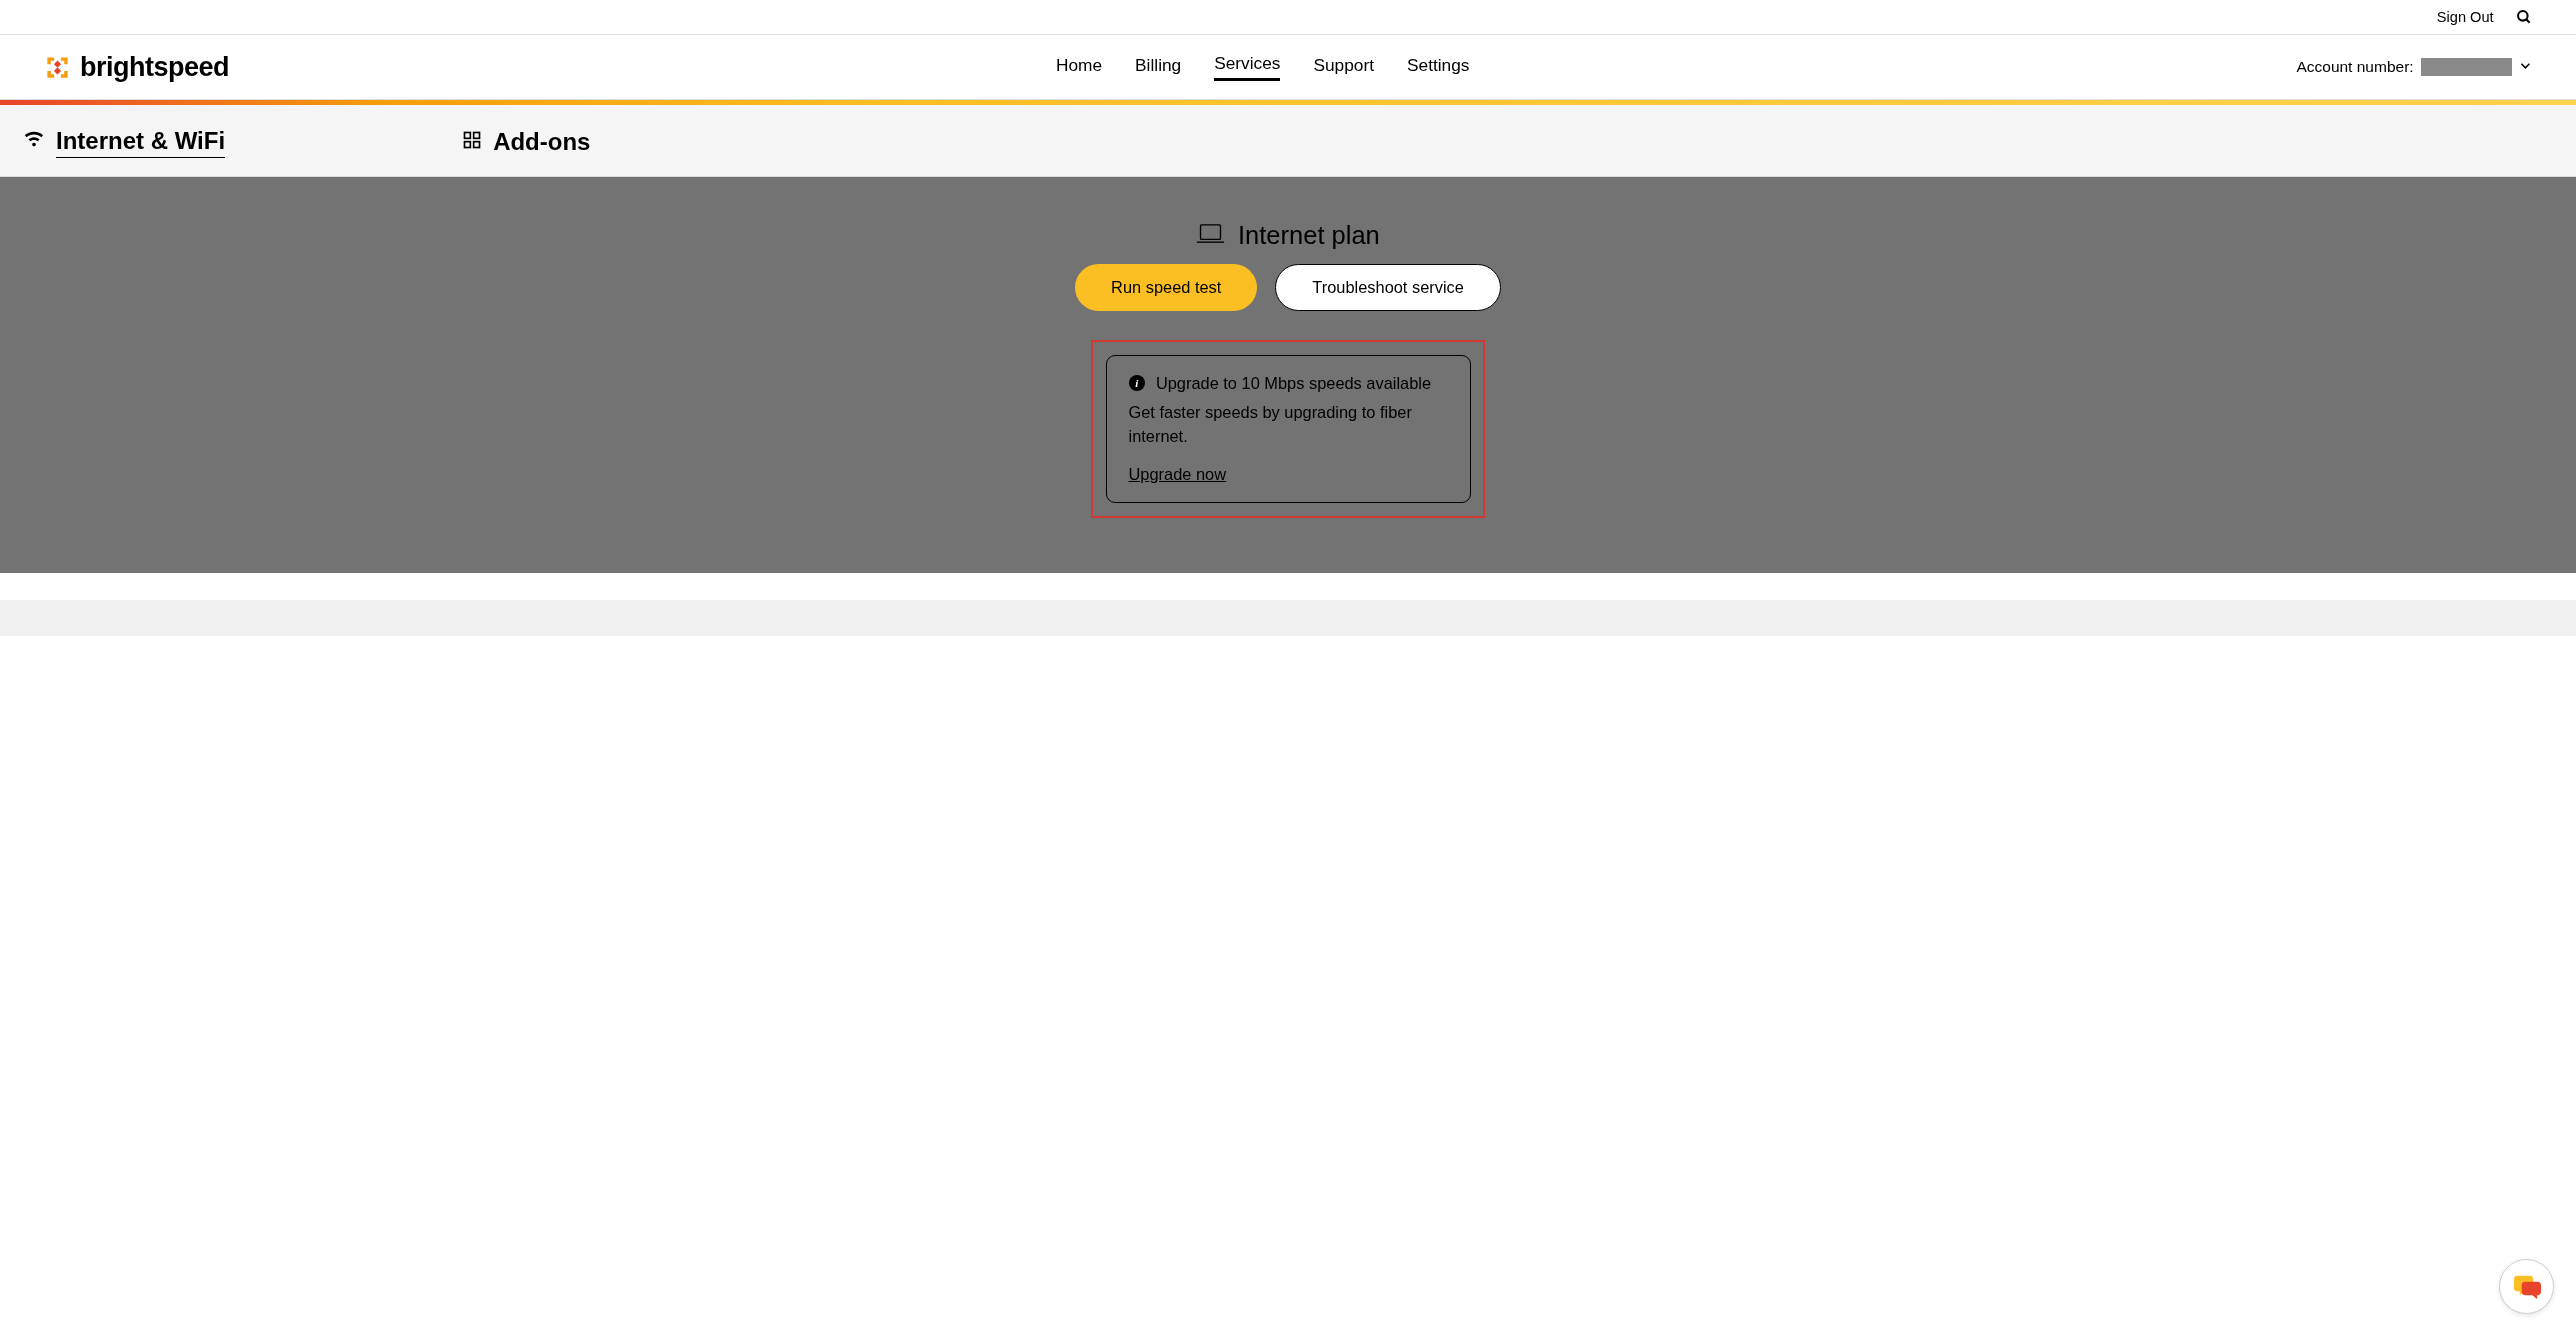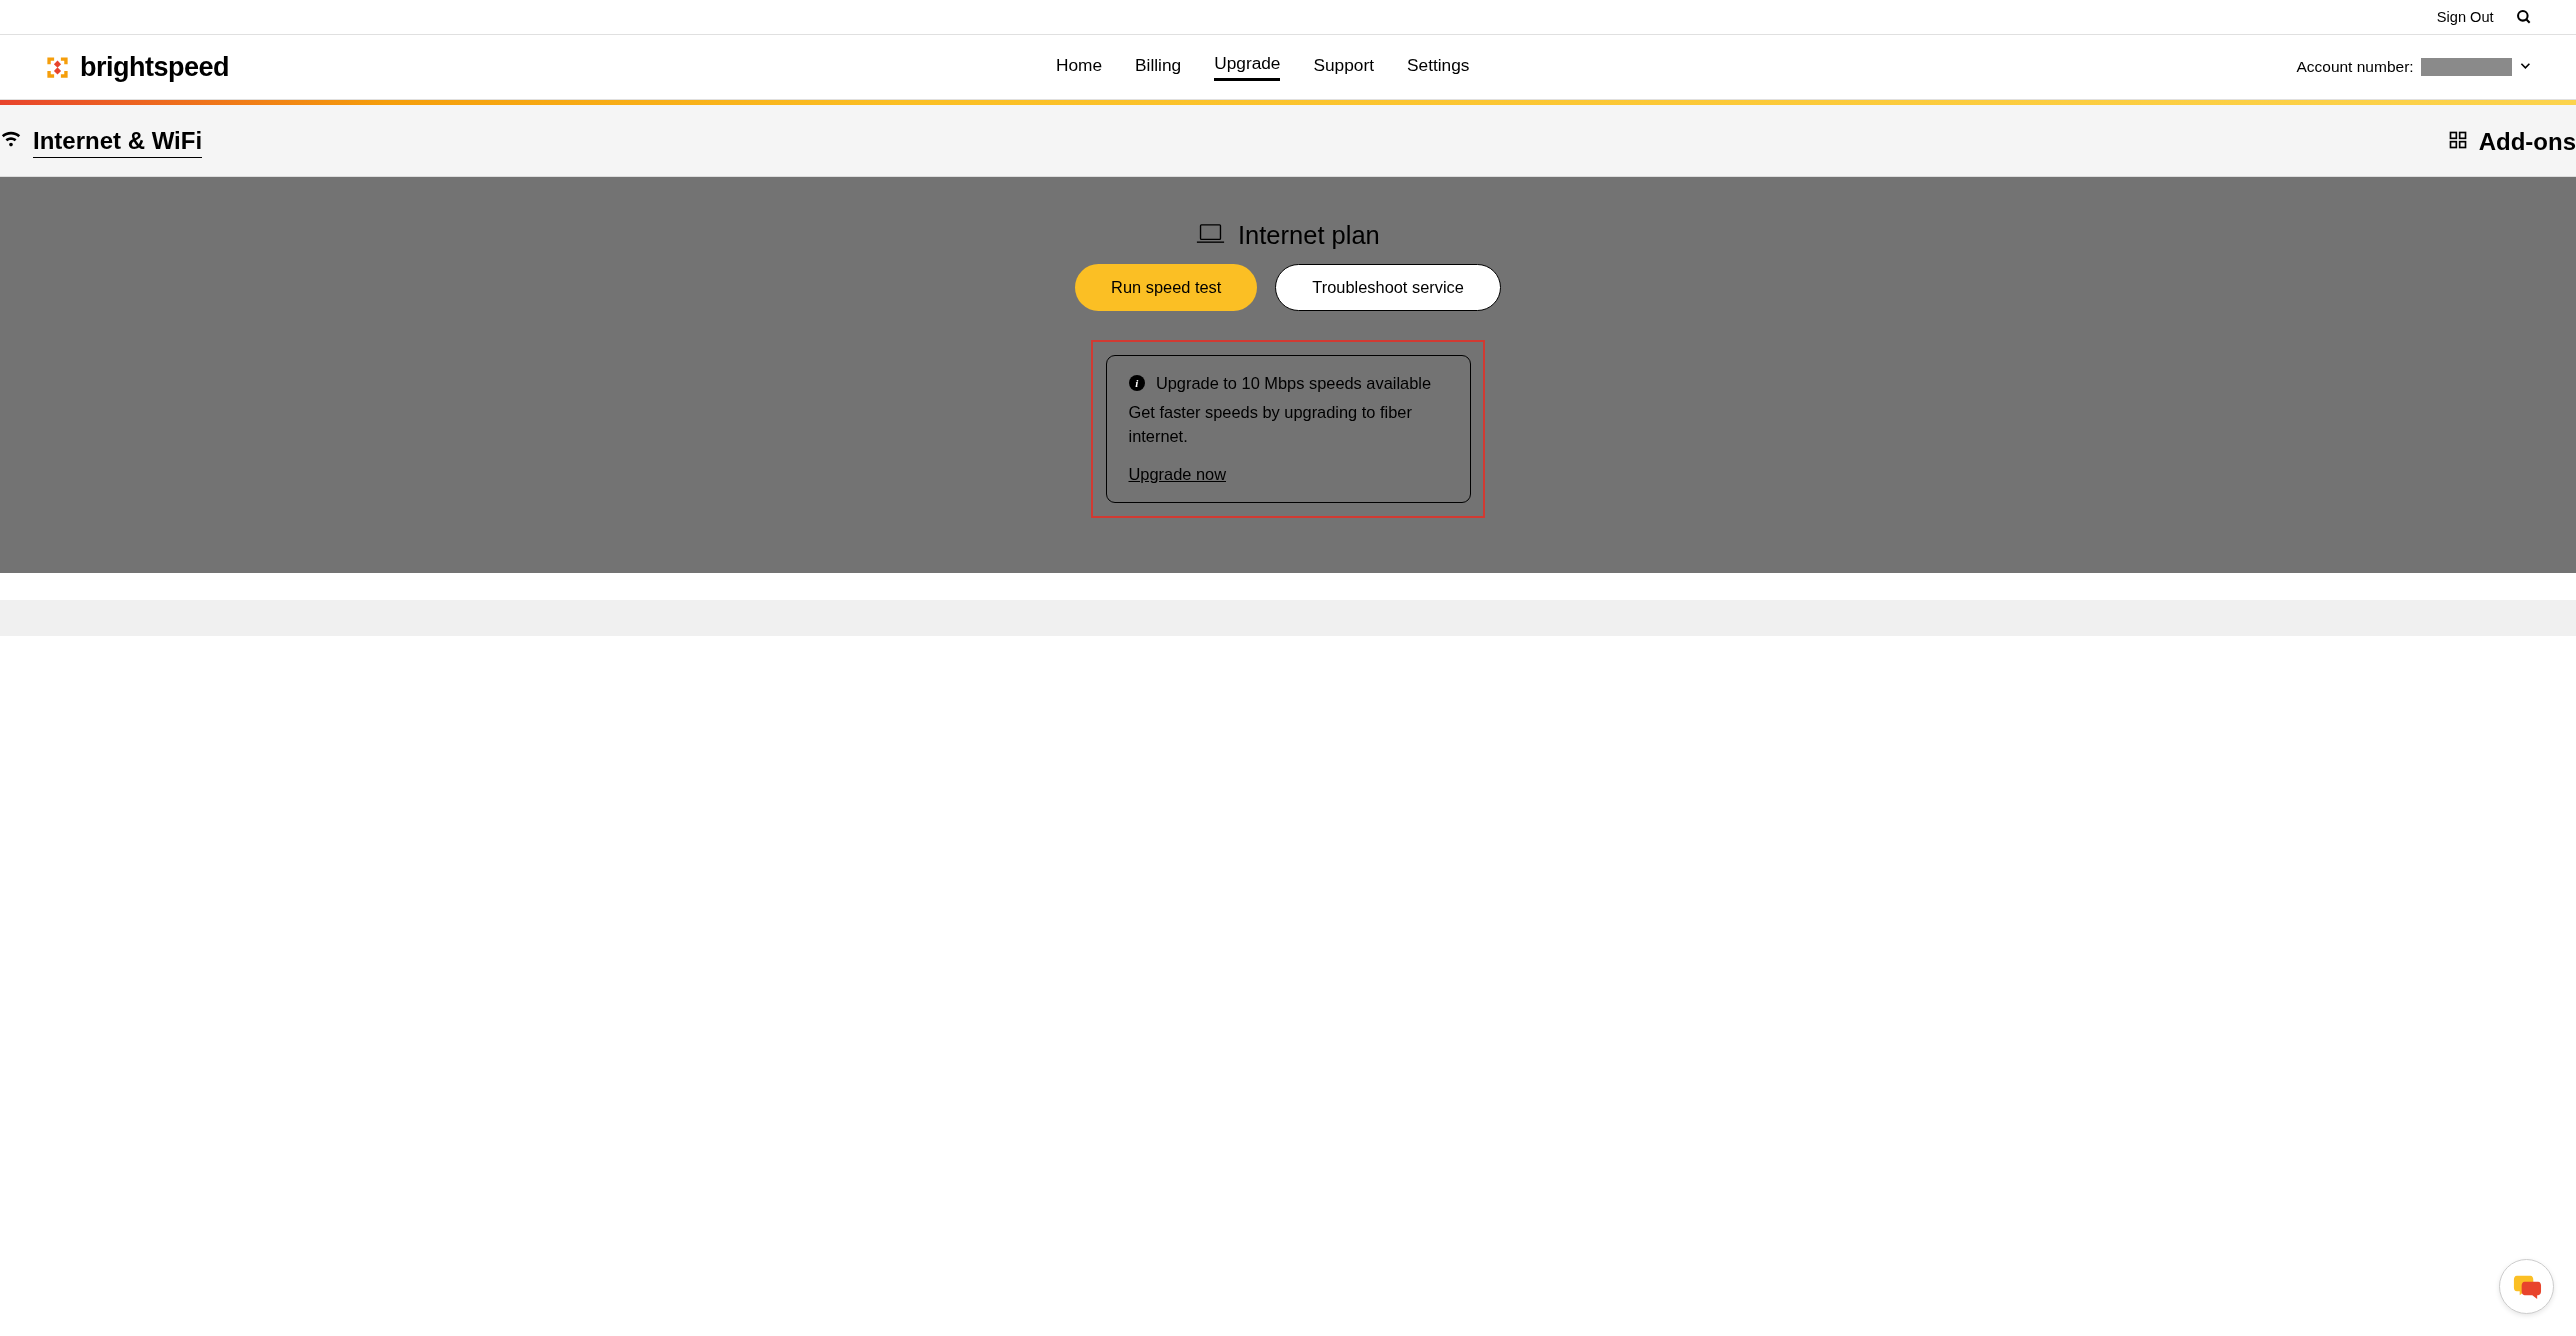--- a/index.html
+++ b/index.html
@@ -103,22 +103,24 @@
     }
     
     .tabs-section {
       background: #f5f5f5;
       border-bottom: 0.9px solid #ddd;
       padding: 22px 0 18px 0;
     }
     
     .tabs-inner {
       display: flex;
-      justify-content: space-between;
-      align-items: center;
+      justify-content: flex-start;
+      gap: 237px;
+      align-items: center;
+      padding-left: 23px;
     }
     
     .tab {
       display: flex;
       align-items: center;
       gap: 11px;
       font-size: 24px;
       font-weight: 600;
       cursor: pointer;
     }
@@ -287,21 +289,21 @@
         <rect x="13" y="9" width="6" height="6" fill="#e8442c" transform="rotate(45 16 12)"></rect>
         <rect x="13" y="17" width="6" height="6" fill="#e8442c" transform="rotate(45 16 20)"></rect>
       </svg>
     </span>
     <span class="brand-text">brightspeed</span>
   </div>
 
   <nav class="main-nav">
     <span class="nav-item">Home</span>
     <span class="nav-item">Billing</span>
-    <span class="nav-item active">Upgrade</span>
+    <span class="nav-item active">Services</span>
     <span class="nav-item">Support</span>
     <span class="nav-item">Settings</span>
   </nav>
 
   <div class="account-section">
     <span>Account number:</span>
     <span class="account-num"></span>
     <span class="chevron">
       <svg viewBox="0 0 16 16" width="12.8" height="12.8" fill="none" stroke="#000" stroke-width="2">
         <path d="M 3 6 L 8 11 L 13 6"></path>

